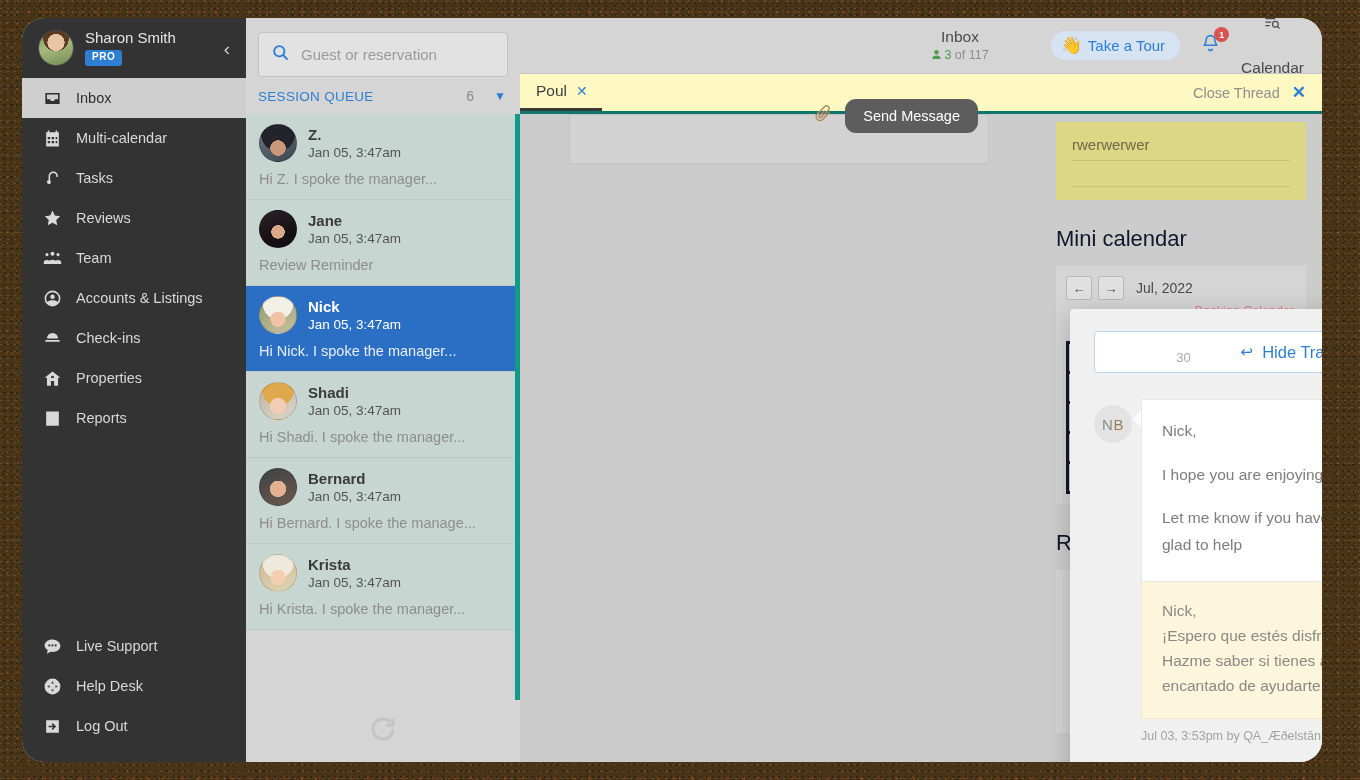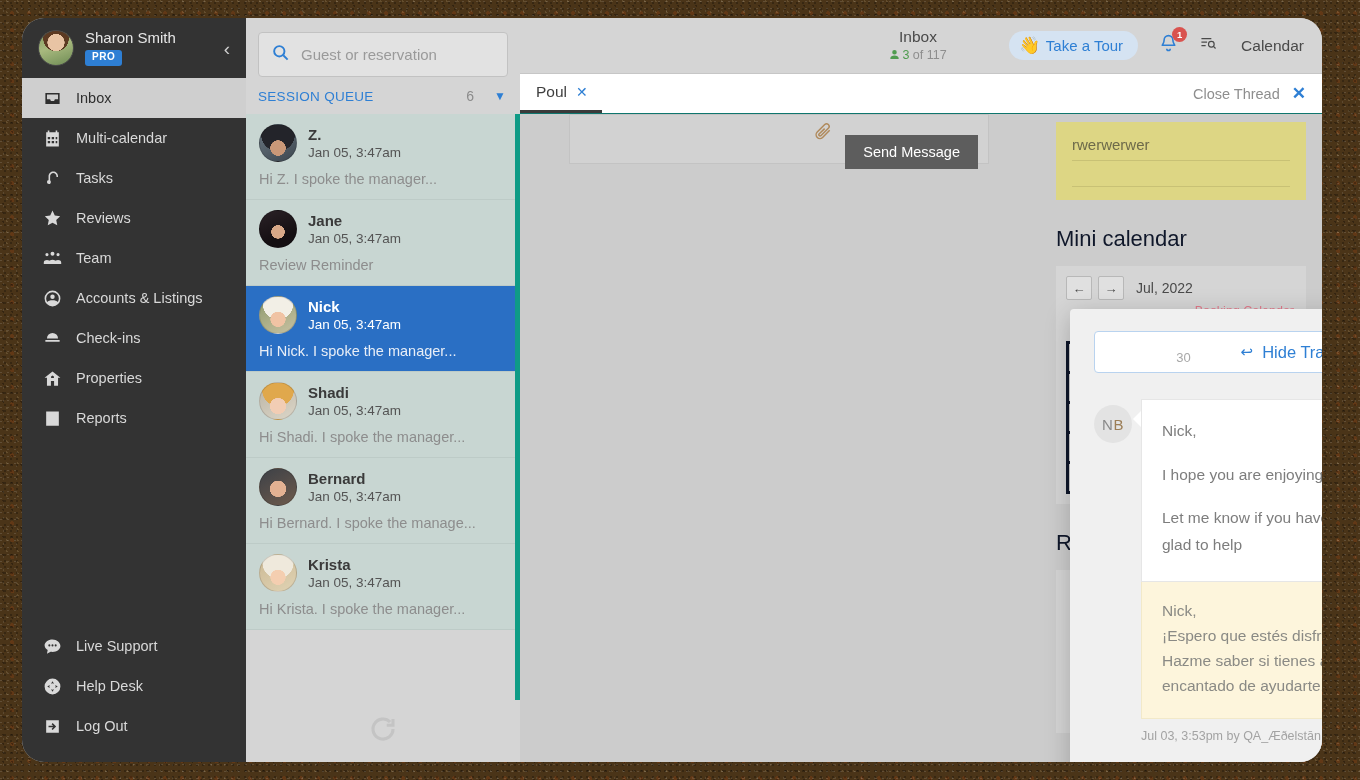--- a/index.html
+++ b/index.html
@@ -192,27 +192,27 @@
   }
   .tour-btn .wave { font-size: 17px; line-height: 1; }
   .bell-wrap { position: relative; cursor: pointer; padding: 2px; }
   .bell-wrap svg { width: 21px; height: 21px; stroke: #2e7fd4; fill: none; stroke-width: 1.8; }
   .bell-badge {
     position: absolute; top: -4px; right: -6px;
     background: #d9534f; color: #fff; font-size: 9.5px; font-weight: bold;
     width: 15px; height: 15px; border-radius: 50%;
     display: flex; align-items: center; justify-content: center;
   }
-  .cal-btn { display: flex; align-items: center; gap: 23px; color: #4a4a4a; font-size: 15.5px; cursor: pointer; }
+  .cal-btn { display: flex; align-items: center; gap: 23px; color: #4a4a4a; font-size: 15.5px; cursor: pointer; flex-direction: column; }
   .cal-btn svg { width: 19px; height: 17px; stroke: #4a4a4a; fill: none; stroke-width: 1.7; }
 
   .tabbar {
-    height: 40px; background: #ffffff;
+    height: 40px; background: #fef9c3;
     display: flex; align-items: stretch;
-    border-bottom: 1px solid #0f766e;
+    border-bottom: 3px solid #0f766e;
   }
   .tab {
     display: flex; align-items: center; gap: 9px;
     padding: 0 14px 0 16px; cursor: pointer;
     border-bottom: 3px solid #3a3a3a;
     font-size: 15.5px; color: #3f3f3f;
   }
   .tab .x { color: #2e7fd4; font-size: 14px; }
   .tab-spacer { flex: 1; }
   .close-thread {
@@ -231,21 +231,21 @@
     height: 50px; position: relative;
   }
   .composer-row {
     position: absolute; right: 10px; top: -16px;
     display: flex; align-items: center; gap: 12px;
   }
   .clip svg { width: 20px; height: 20px; stroke: #b08a5c; fill: none; stroke-width: 1.8; }
   .send-btn {
     background: #5d5d5d; color: #fff; border: 0;
     font-family: inherit; font-size: 14.5px;
-    padding: 9px 18px; border-radius: 0; cursor: pointer; margin-top: 36px;
+    padding: 9px 18px; border-radius: 11px; cursor: pointer;
   }
 
   
   .modal {
     position: absolute;
     left: 550px; top: 195px;
     width: 482px; height: 509px;
     background: #f0f0f0;
     border-radius: 4px;
     box-shadow: 0 6px 26px rgba(0,0,0,.22);

